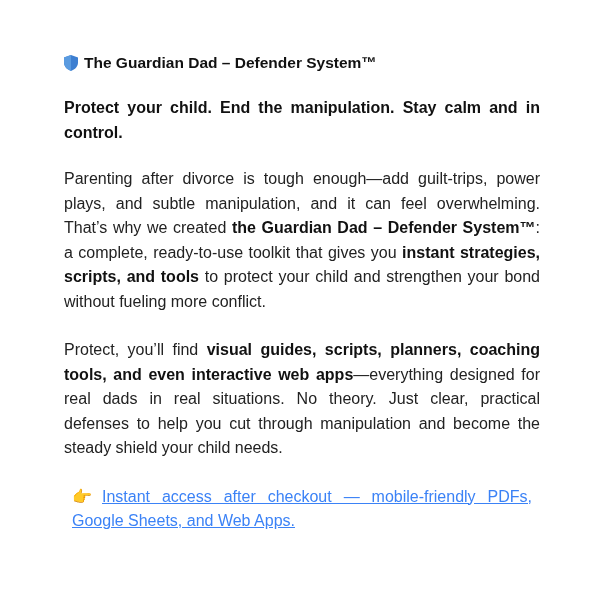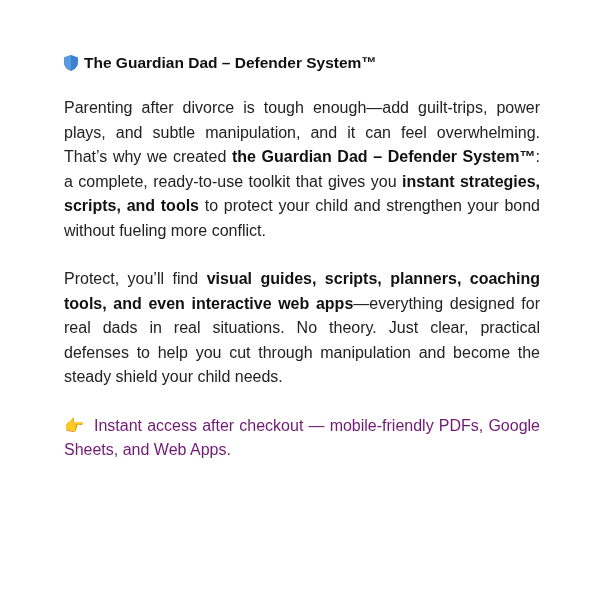--- a/index.html
+++ b/index.html
@@ -19,35 +19,36 @@
     .shield { width: 14px; height: 16px; margin-right: 6px; display: inline-block; }
     .tagline {
       font-weight: bold; font-size: 16px; line-height: 24.5px;
       text-align: justify; margin: 0 0 22px 0; color: #111111;
     }
     p.body {
       margin: 0 0 24px 0; text-align: justify; color: #222222;
     }
     p.body b { color: #111111; }
     .pointer { display: inline-block; width: 20px; margin-right: 10px; }
-    .access { text-align: justify; margin: 0; color: #701a75; }
+    .access { text-align: justify; margin: 8px; color: #3b82f6; text-decoration: underline; }
   </style>
 </head>
 <body>
 
 <div class="page">
   <div class="title">
     <span class="shield">
       <svg width="14" height="16" viewBox="0 0 14 16">
         <path d="M7 0 L14 2.5 L14 7.5 C14 11.5 11 14.5 7 16 C3 14.5 0 11.5 0 7.5 L0 2.5 Z" fill="#3d7fd1"></path>
         <path d="M7 0 L7 16 C3 14.5 0 11.5 0 7.5 L0 2.5 Z" fill="#5a9be0"></path>
       </svg>
     </span>
     <span>The Guardian Dad – Defender System™</span>
   </div>
 
+  <div class="tagline">Protect your child. End the manipulation. Stay calm and in control.</div>
 
   <p class="body"><span>Parenting after divorce is tough enough—add guilt-trips, power plays, and subtle manipulation, and it can feel overwhelming. That’s why we created </span><b>the Guardian Dad – Defender System™</b><span>: a complete, ready-to-use toolkit that gives you </span><b>instant strategies, scripts, and tools</b><span> to protect your child and strengthen your bond without fueling more conflict.</span></p>
 
   <p class="body"><span>Protect, you’ll find </span><b>visual guides, scripts, planners, coaching tools, and even interactive web apps</b><span>—everything designed for real dads in real situations. No theory. Just clear, practical defenses to help you cut through manipulation and become the steady shield your child needs.</span></p>
 
   <p class="access"><span class="pointer">👉</span><span>Instant access after checkout — mobile-friendly PDFs, Google Sheets, and Web Apps.</span></p>
 </div>
 
 </body></html>

